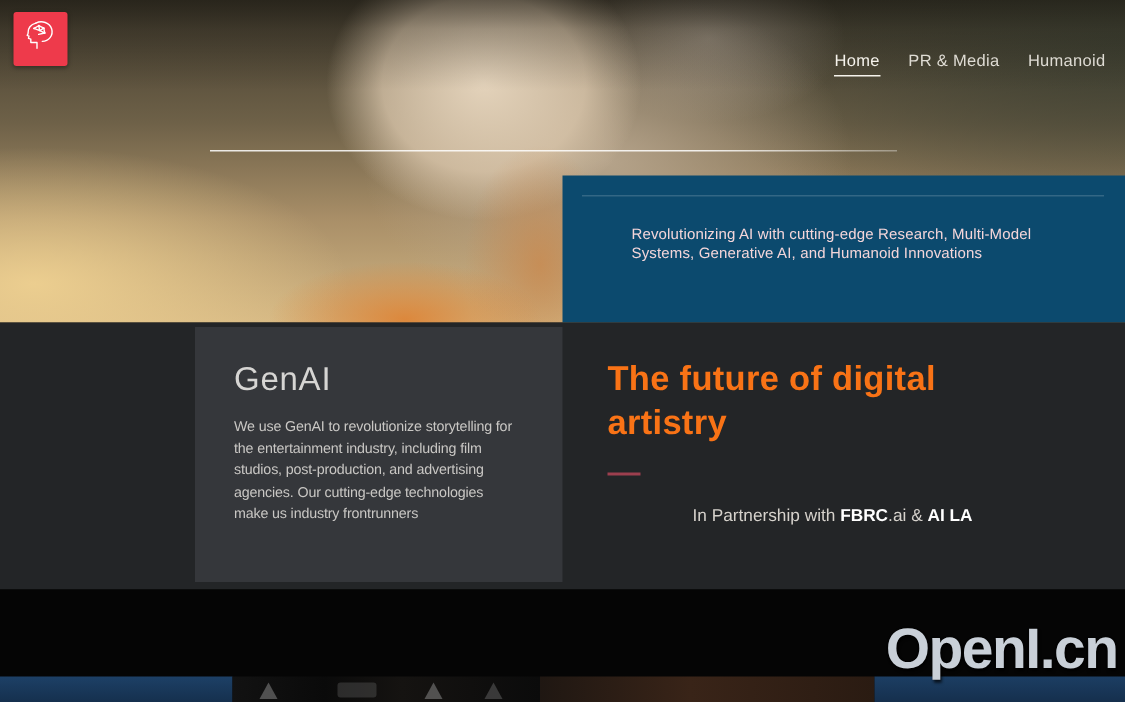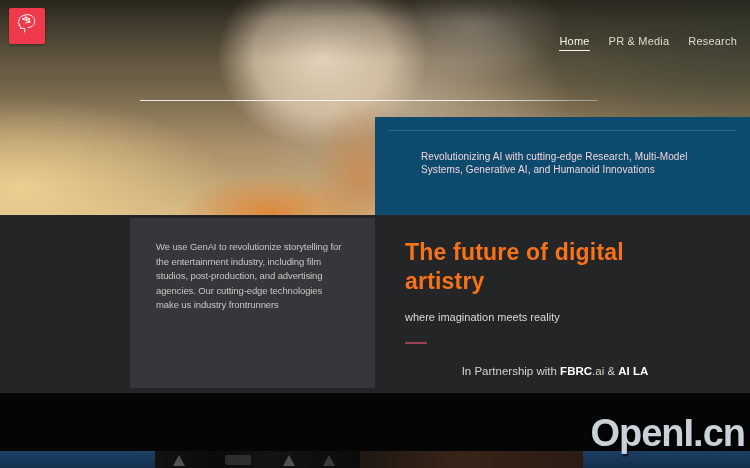--- a/index.html
+++ b/index.html
@@ -130,35 +130,35 @@
       <circle cx="20.8" cy="11.3" r="0.8" fill="#fff" stroke="none"></circle>
       <circle cx="21.6" cy="15.4" r="0.8" fill="#fff" stroke="none"></circle>
       <circle cx="12.5" cy="11.5" r="0.8" fill="#fff" stroke="none"></circle>
     </svg>
   </span>
 </div>
 
 <div class="nav">
   <div class="nav-item active">Home</div>
   <div class="nav-item">PR &amp; Media</div>
-  <div class="nav-item">Research</div>
+  <div class="nav-item">Humanoid</div>
 </div>
 
 <div class="red-banner">
   <div class="inner-line"></div>
   <p>Revolutionizing AI with cutting-edge Research, Multi-Model Systems, Generative AI, and Humanoid Innovations</p>
 </div>
 
 <div class="band">
   <div class="genai-card">
+    <h2>GenAI</h2>
     <p>We use GenAI to revolutionize storytelling for the entertainment industry, including film studios, post-production, and advertising agencies. Our cutting-edge technologies make us industry frontrunners</p>
   </div>
   <div class="future">
     <h1>The future of digital artistry</h1>
-    <div class="subtitle">where imagination meets reality</div>
     <div class="dash"></div>
     <div class="partnership">
       <span>In Partnership with</span>
       <span><b>FBRC</b><span>.ai</span></span>
       <span>&amp;</span>
       <b>AI LA</b>
     </div>
   </div>
 </div>
 

